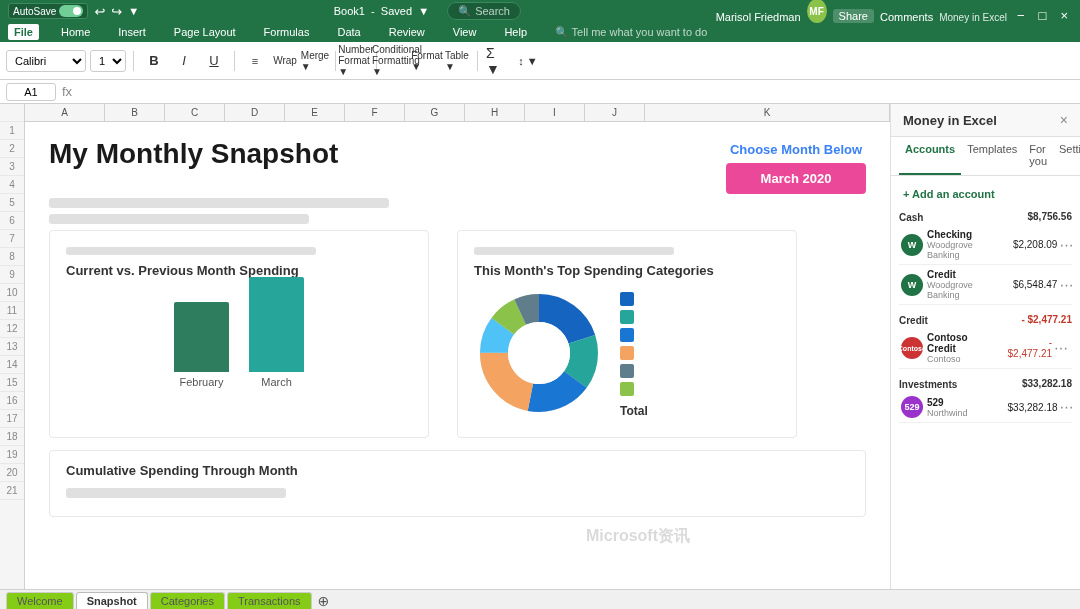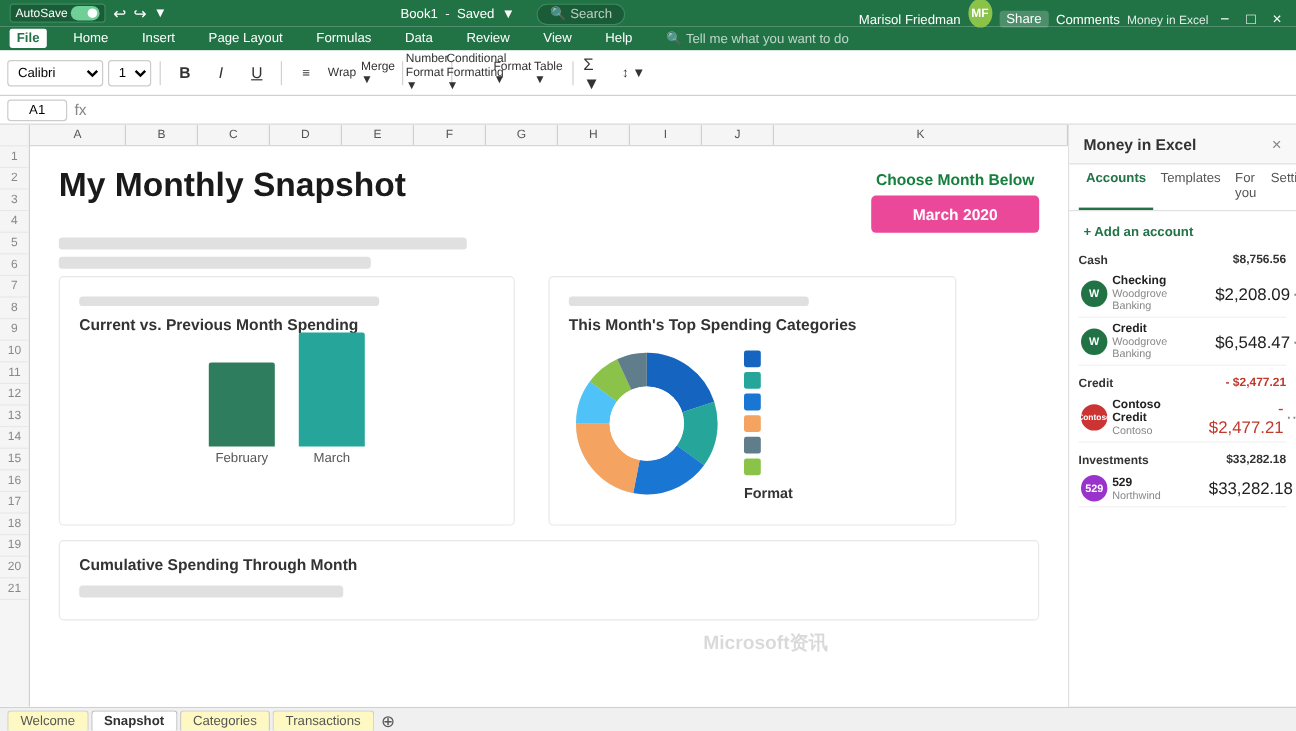--- a/index.html
+++ b/index.html
@@ -311,40 +311,40 @@
       flex-shrink: 0;
       margin-right: 4px;
     }
     .account-icon.contoso {
       background: #cc3333;
       font-size: 8px;
     }
     .account-info { flex: 1; }
     .account-name { font-size: 10px; font-weight: 600; color: #222; }
     .account-sub { font-size: 9px; color: #888; }
-    .account-amount { font-size: 14px; color: #222; text-align: right; padding-left: 40px; }
+    .account-amount { font-size: 10px; color: #222; text-align: right; padding-left: 40px; }
     .account-amount.negative { color: #c0392b; }
     .account-menu { color: #888; font-size: 14px; cursor: pointer; padding: 0 2px; }
 
     
     .sheet-tabs {
       height: 20px;
       background: #f0f0f0;
       border-top: 1px solid #d0d0d0;
       display: flex;
       align-items: flex-end;
       padding: 0 6px;
       gap: 2px;
     }
     .sheet-tab {
       padding: 2px 10px;
       font-size: 11px;
       border: 1px solid #ccc;
       border-bottom: none;
-      background: #fef9c3;
+      background: #84cc16;
       cursor: pointer;
       border-radius: 3px 3px 0 0;
       color: #555;
     }
     .sheet-tab.active {
       background: white;
       color: #333;
       font-weight: 600;
       border-color: #bbb;
     }
@@ -506,21 +506,21 @@
           <div class="col-header" style="width:60px;">J</div>
           <div class="col-header" style="flex:1;">K</div>
         </div>
 
         <div class="dashboard" style="position:relative;">
 
           <div style="display:flex; align-items:flex-start; justify-content:space-between; margin-bottom:4px;">
             <h1 class="dashboard-title">My Monthly Snapshot</h1>
 
             <div style="text-align:center; margin-top:4px;">
-              <div style="font-size:13px;font-weight:700;color:#15803d;margin-bottom:6px;">Choose Month Below</div>
+              <div style="font-size:13px;font-weight:700;color:#3b82f6;margin-bottom:6px;">Choose Month Below</div>
               <button class="month-btn">March 2020</button>
             </div>
           </div>
 
           <div class="placeholder-bar" style="width:340px;"></div>
           <div class="placeholder-bar" style="width:260px;"></div>
 
           <div class="dashboard-row">
 
             <div class="chart-card" style="flex:1; max-width:380px;">
@@ -576,21 +576,21 @@
                   </div>
                   <div class="legend-item">
                     <div class="legend-dot" style="background:#f4a460;"></div>
                   </div>
                   <div class="legend-item">
                     <div class="legend-dot" style="background:#607d8b;"></div>
                   </div>
                   <div class="legend-item">
                     <div class="legend-dot" style="background:#8bc34a;"></div>
                   </div>
-                  <div style="font-size:12px;font-weight:700;color:#333;margin-top:4px;">Format</div>
+                  <div style="font-size:12px;font-weight:700;color:#333;margin-top:4px;">Total</div>
                 </div>
               </div>
             </div>
           </div>
 
           <div class="cumulative-section" style="margin-top:12px;">
             <div class="chart-title">Cumulative Spending Through Month</div>
             <div class="placeholder-bar" style="width:220px;"></div>
           </div>
 

